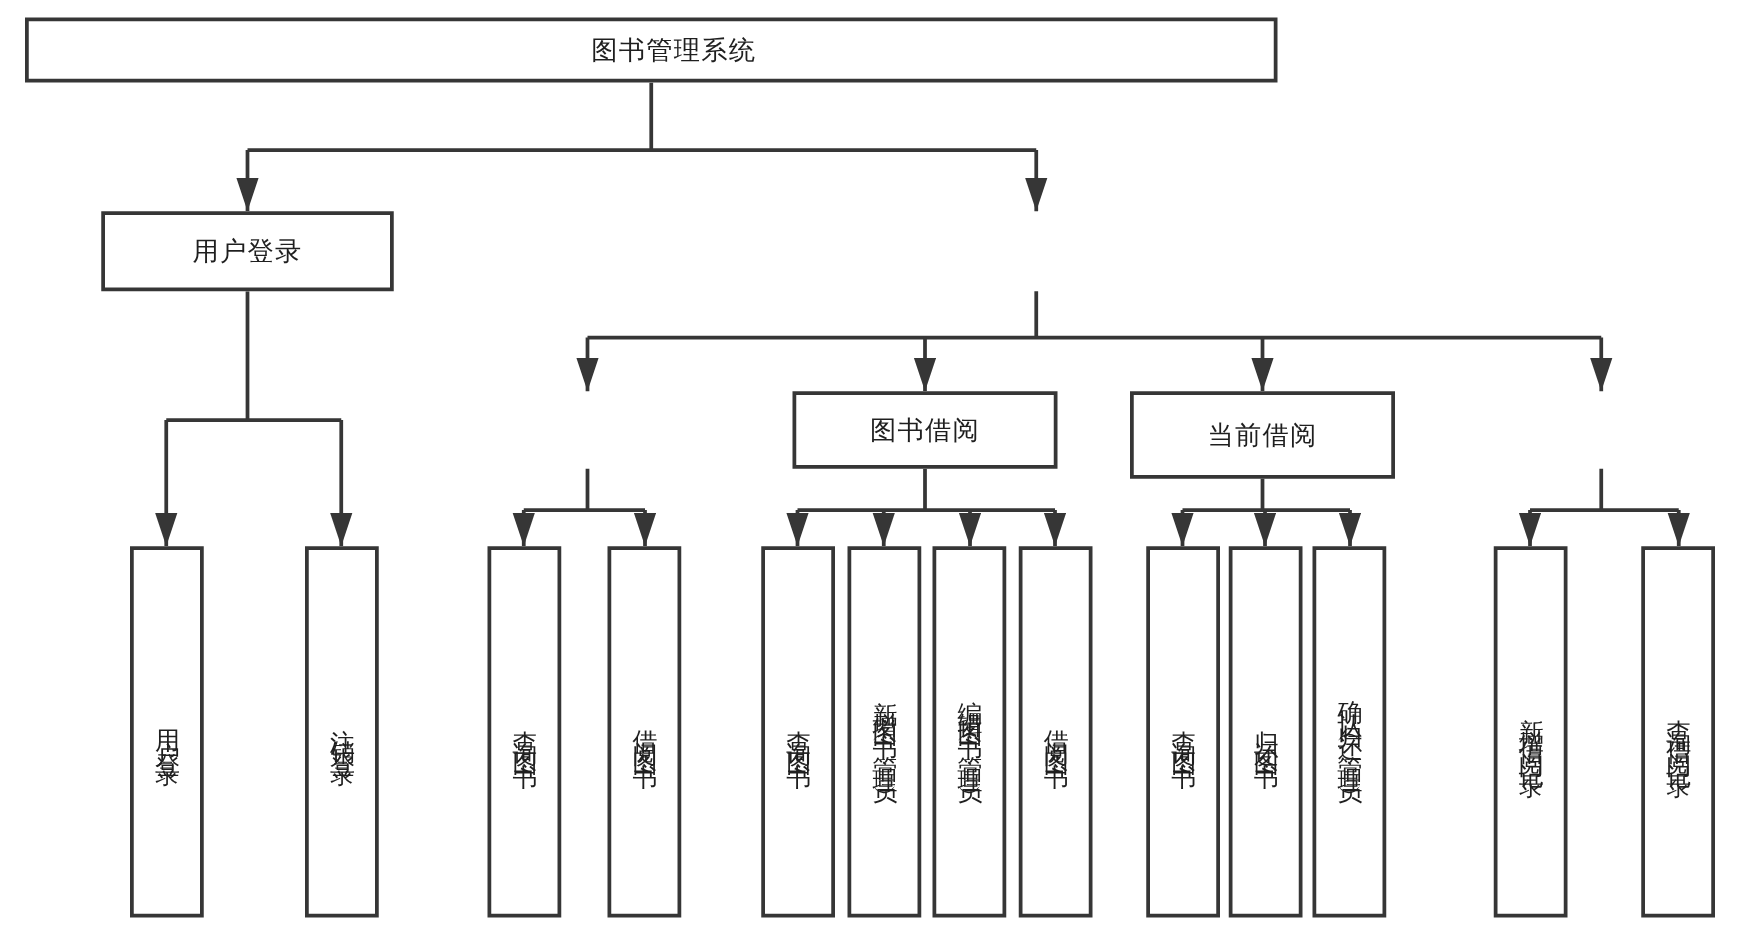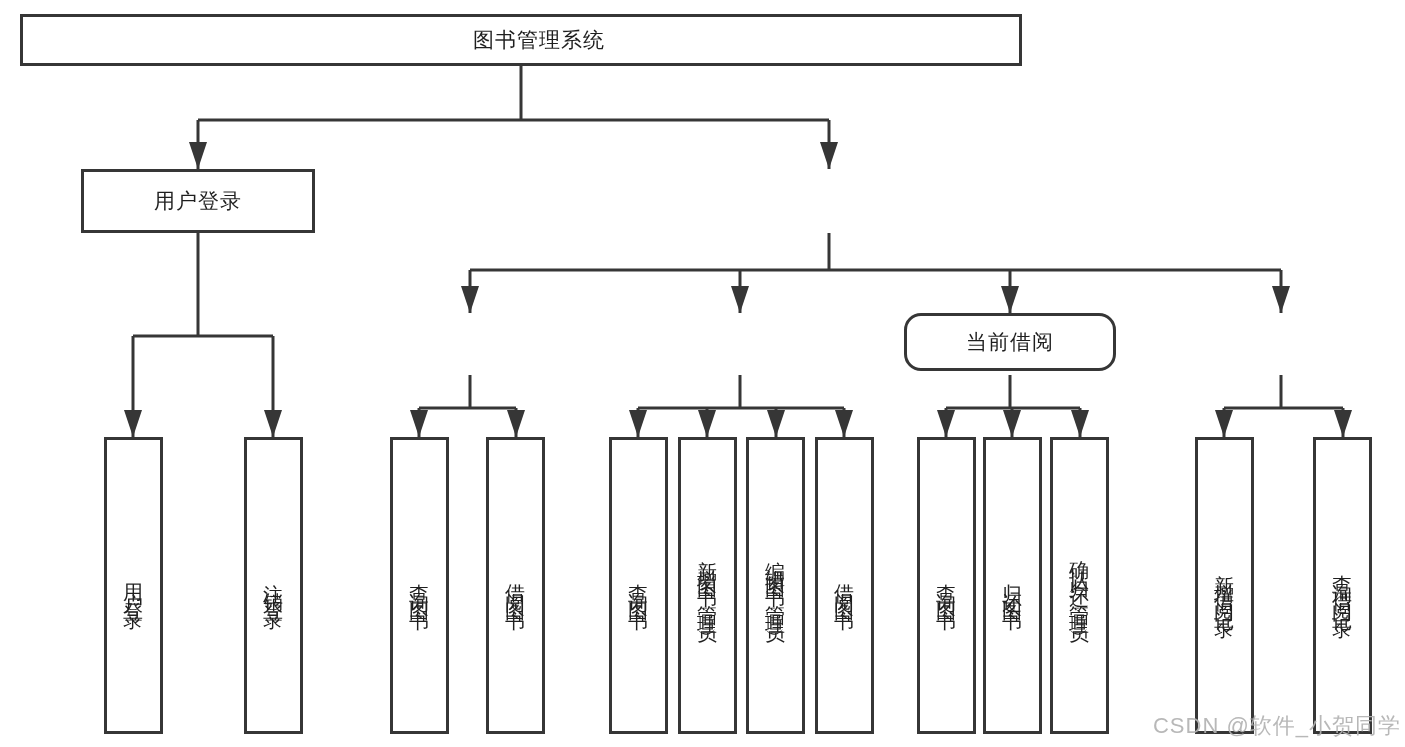--- a/index.html
+++ b/index.html
@@ -47,21 +47,21 @@
     color: rgba(178,178,178,0.92);
     z-index: 5;
     letter-spacing: 1px;
   }
   
   #n-root  { left: 20px;  top: 14px;  width: 1002px; height: 52px; padding-left: 36px; }
   #n-ul    { left: 81px;  top: 169px; width: 234px;  height: 64px; }
   #n-bm    { left: 712px; top: 169px; width: 234px;  height: 64px; }
   #n-nb    { left: 364px; top: 313px; width: 212px;  height: 62px; }
   #n-bb    { left: 634px; top: 313px; width: 212px;  height: 62px; }
-  #n-cb    { left: 904px; top: 313px; width: 212px;  height: 58px; border-radius: 17px; }
+  #n-cb    { left: 904px; top: 313px; width: 212px;  height: 70px; }
   #n-br    { left: 1175px;top: 313px; width: 212px;  height: 62px; }
   #l-ul-1 { left: 104px; }
   #l-ul-2 { left: 244px; }
   #l-nb-1 { left: 390px; }
   #l-nb-2 { left: 486px; }
   #l-bb-1 { left: 609px; }
   #l-bb-2 { left: 678px; }
   #l-bb-3 { left: 746px; }
   #l-bb-4 { left: 815px; }
   #l-cb-1 { left: 917px; }
@@ -110,20 +110,23 @@
   </svg>
 
   <div class="box" id="n-root">
     <span>图书管理系统</span>
   </div>
 
   <div class="box" id="n-ul">
     <span>用户登录</span>
   </div>
 
+  <div class="box" id="n-bb">
+    <span>图书借阅</span>
+  </div>
   <div class="box" id="n-cb">
     <span>当前借阅</span>
   </div>
 
   <div class="box leaf" id="l-ul-1">
     <span class="vtext">用户登录</span>
   </div>
   <div class="box leaf" id="l-ul-2">
     <span class="vtext">注销登录</span>
   </div>
@@ -158,14 +161,13 @@
     <span class="vtext">确认归还（管理员）</span>
   </div>
 
   <div class="box leaf" id="l-br-1">
     <span class="vtext">新增借阅记录</span>
   </div>
   <div class="box leaf" id="l-br-2">
     <span class="vtext">查询借阅记录</span>
   </div>
 
-  <div id="watermark">CSDN @软件_小贺同学</div>
 </div>
 
 </body></html>

